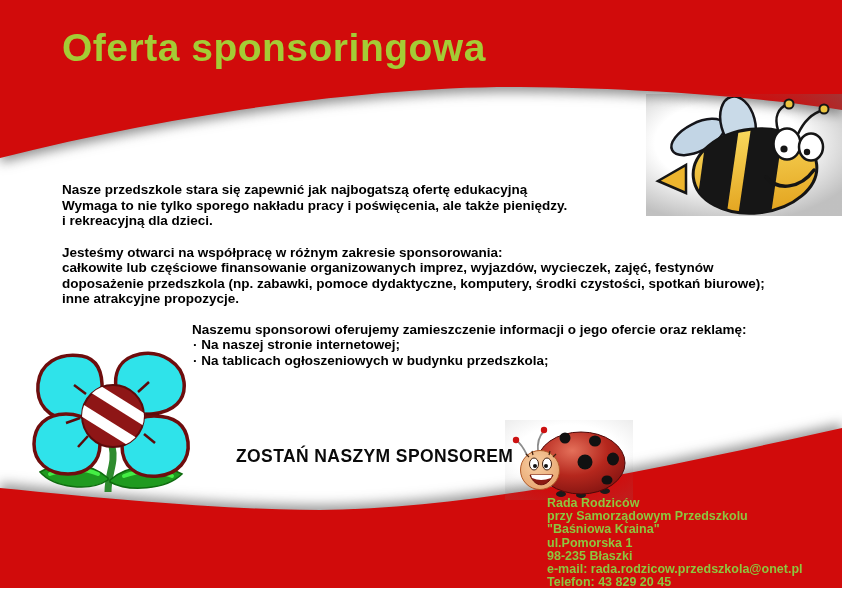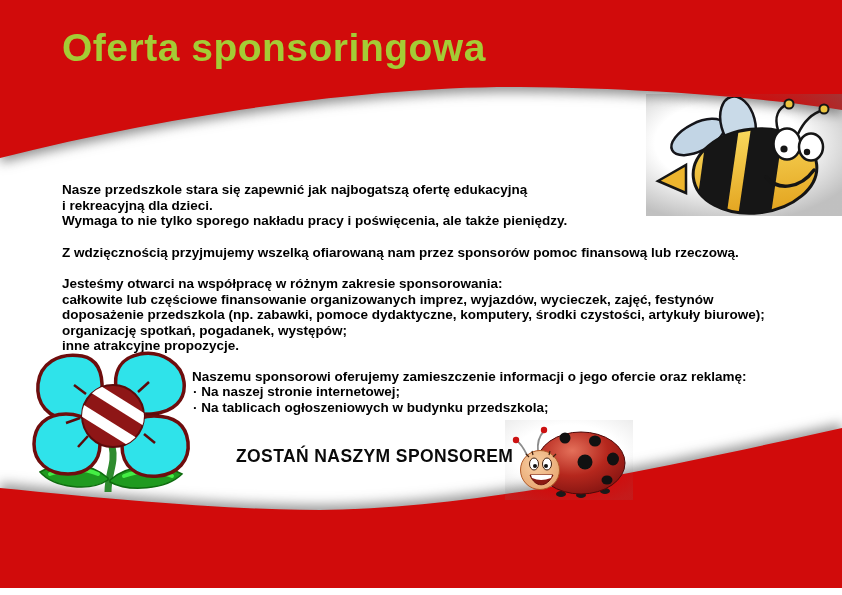--- a/index.html
+++ b/index.html
@@ -56,44 +56,49 @@
   </svg>
 
   <div class="page-title">Oferta sponsoringowa</div>
 
   <div class="bee-backdrop"></div>
   <div class="lb-backdrop"></div>
 
   <div class="body-text">
     <div class="para">
       <div>Nasze przedszkole stara się zapewnić jak najbogatszą ofertę edukacyjną</div>
+      <div>Wymaga to nie tylko sporego nakładu pracy i poświęcenia, ale także pieniędzy.</div>
       <div>i rekreacyjną dla dzieci.</div>
-      <div>Wymaga to nie tylko sporego nakładu pracy i poświęcenia, ale także pieniędzy.</div>
-    </div>
-    <div class="para">
-      <div>Z wdzięcznością przyjmujemy wszelką ofiarowaną nam przez sponsorów pomoc finansową lub rzeczową.</div>
     </div>
     <div class="para">
       <div>Jesteśmy otwarci na współpracę w różnym zakresie sponsorowania:</div>
       <div>całkowite lub częściowe finansowanie organizowanych imprez, wyjazdów, wycieczek, zajęć, festynów</div>
-      <div>doposażenie przedszkola (np. zabawki, pomoce dydaktyczne, komputery, środki czystości, artykuły biurowe);</div>
-      <div>organizację spotkań, pogadanek, występów;</div>
+      <div>doposażenie przedszkola (np. zabawki, pomoce dydaktyczne, komputery, środki czystości, spotkań biurowe);</div>
       <div>inne atrakcyjne propozycje.</div>
     </div>
     <div class="offer-block">
       <div>Naszemu sponsorowi oferujemy zamieszczenie informacji o jego ofercie oraz reklamę:</div>
       <div class="offer-bullets">
         <div>· Na naszej stronie internetowej;</div>
         <div>· Na tablicach ogłoszeniowych w budynku przedszkola;</div>
       </div>
     </div>
   </div>
 
   <div class="cta">ZOSTAŃ NASZYM SPONSOREM</div>
 
+  <div class="contact">
+    <div>Rada Rodziców</div>
+    <div>przy Samorządowym Przedszkolu</div>
+    <div>"Baśniowa Kraina"</div>
+    <div>ul.Pomorska 1</div>
+    <div>98-235 Błaszki</div>
+    <div>e-mail: rada.rodzicow.przedszkola@onet.pl</div>
+    <div>Telefon: 43 829 20 45</div>
+  </div>
 
   <svg class="illus bee" width="192" height="120" viewBox="0 0 192 120">
     <defs>
       <linearGradient id="beeGrad" x1="0" y1="0" x2="0" y2="1">
         <stop offset="0" stop-color="#f9d85c"></stop>
           <stop offset="1" stop-color="#e3a41f"></stop>
       </linearGradient>
       <clipPath id="beeClip">
         <ellipse cx="105" cy="74" rx="62" ry="42" transform="rotate(-6 105 74)"></ellipse>
       </clipPath>

